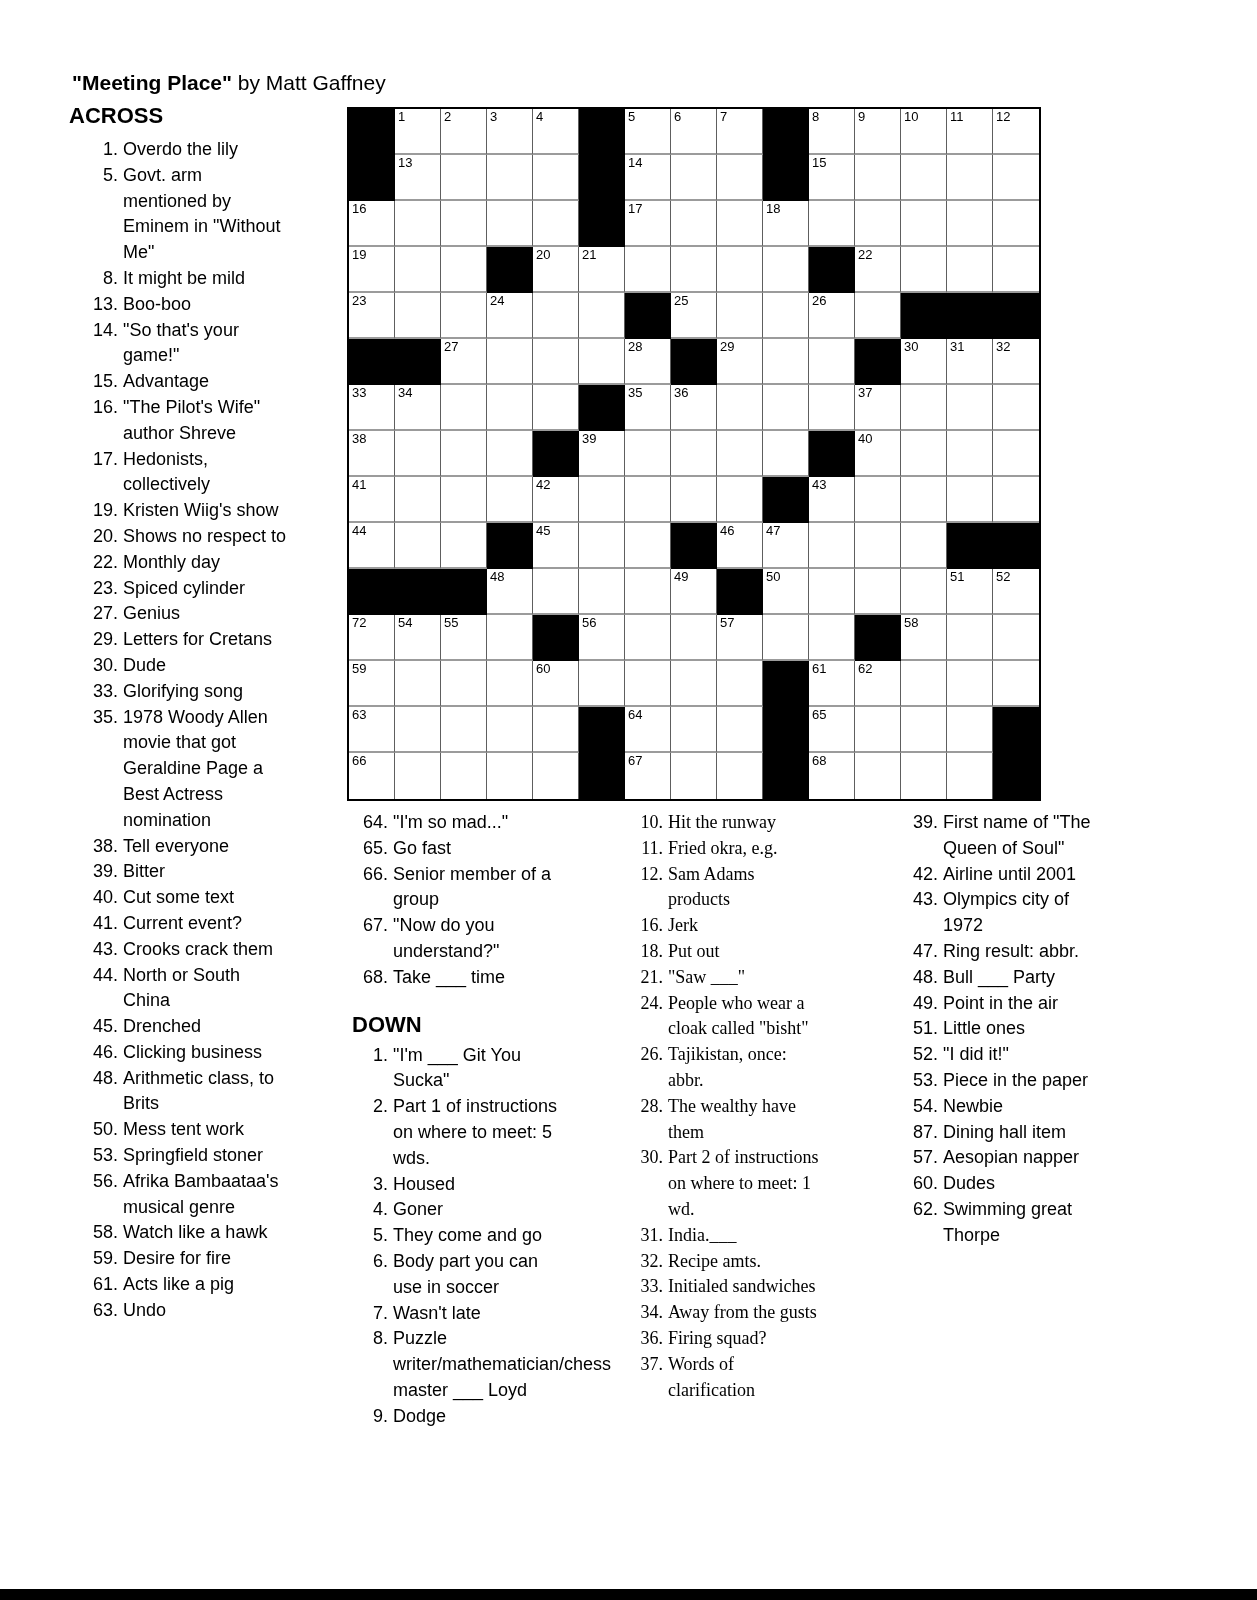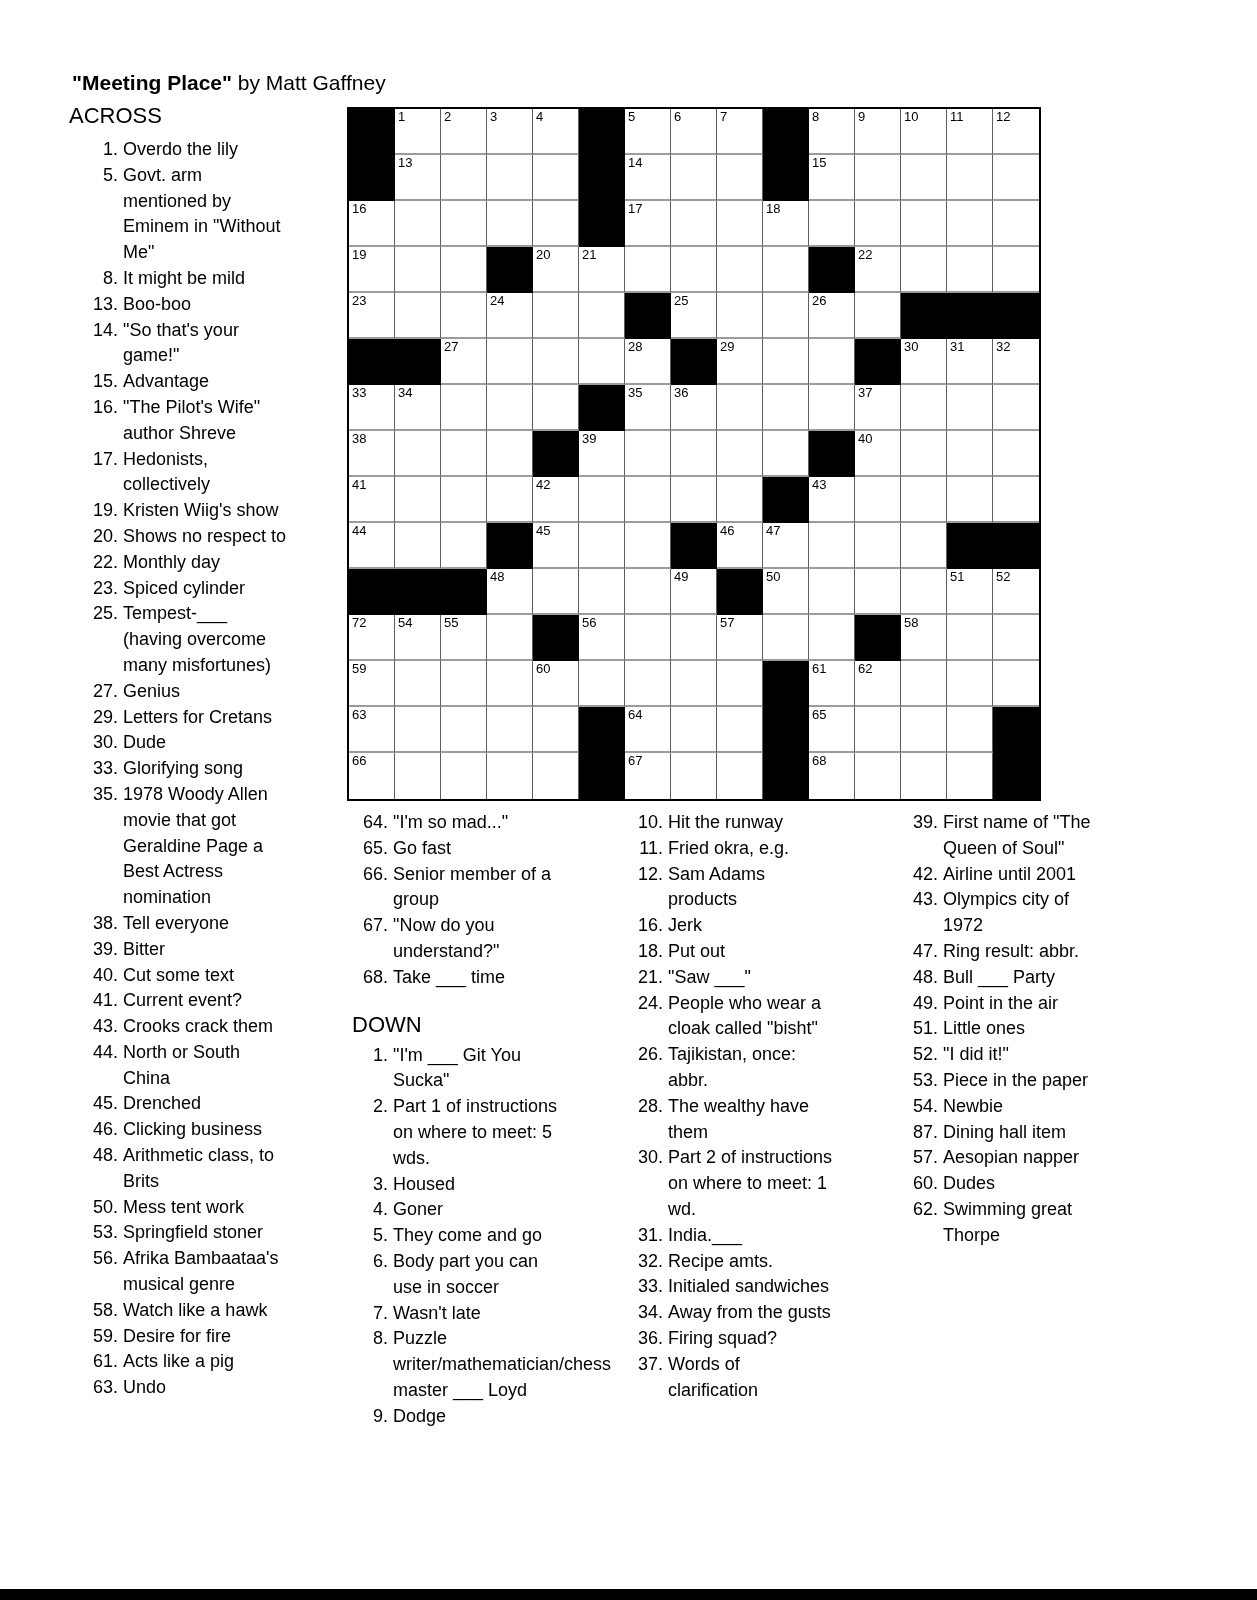--- a/index.html
+++ b/index.html
@@ -1,38 +1,38 @@
 <!DOCTYPE html>
 <html><head>
 <meta charset="utf-8">
 <style>
   html,body{margin:0;padding:0;background:#fff;}
   .page{position:relative;width:1257px;height:1600px;background:#ffffff;
         font-family:"Liberation Sans",sans-serif;color:#000;overflow:hidden;}
   .title{position:absolute;left:72px;top:70px;font-size:21px;line-height:26px;white-space:pre;}
   .title-bold{font-weight:bold;}
   .clue-col{position:absolute;font-size:18px;line-height:25.8px;}
-  .section-header{font-weight:normal;font-size:22px;line-height:28px;margin:0 0 7px 0;}
+  .section-header{font-weight:bold;font-size:22px;line-height:28px;margin:0 0 7px 0;}
   .down-header{margin:20px 0 4px 0;}
   .clue{display:flex;align-items:flex-start;}
   .cn{flex:0 0 var(--numw);text-align:right;white-space:pre;}
   .ct{margin-left:5px;white-space:pre;}
   .grid{position:absolute;left:347px;top:107px;display:grid;
         grid-template-columns:repeat(15,46px);grid-auto-rows:46px;
         border:2px solid #000;background:#fff;}
   .cell{position:relative;box-sizing:border-box;background:#fff;
         border-right:1px solid #5e5e5e;border-bottom:2px solid #9b9b9b;}
   .cell:nth-child(15n){border-right:none;}
   .cell:nth-child(n+211){border-bottom:none;text-decoration:underline;}
   .cell.black{background:#000;border-color:#000;}
   .num{position:absolute;top:0;left:3px;font-size:13px;line-height:16px;}
   .bottom-bar{position:absolute;left:0;right:0;bottom:0;height:11px;background:#000;}
   #col1{left:69px;top:102px;--numw:49px;width:260px;}
   #col2{left:352px;top:810px;--numw:36px;width:280px;}
-  #col3{left:627px;top:810px;--numw:36px;width:280px;}
+  #col3{left:627px;top:810px;--numw:36px;width:280px;font-family:Liberation Serif, serif;}
   #col4{left:902px;top:810px;--numw:36px;width:280px;}
 </style>
 </head>
 <body>
 
 <div class="page">
 
   <div class="title"><span class="title-bold">"Meeting Place"</span><span> by Matt Gaffney</span></div>
 
   <div id="col1" class="clue-col">
@@ -84,26 +84,20 @@
           <span class="cn">20.</span>
           <span class="ct">Shows no respect to</span>
         </div>
         <div class="clue">
           <span class="cn">22.</span>
           <span class="ct">Monthly day</span>
         </div>
         <div class="clue">
           <span class="cn">23.</span>
           <span class="ct">Spiced cylinder</span>
-        </div>
-        <div class="clue">
-          <span class="cn">25.</span>
-          <span class="ct">Tempest-___
-(having overcome
-many misfortunes)</span>
         </div>
         <div class="clue">
           <span class="cn">27.</span>
           <span class="ct">Genius</span>
         </div>
         <div class="clue">
           <span class="cn">29.</span>
           <span class="ct">Letters for Cretans</span>
         </div>
         <div class="clue">

